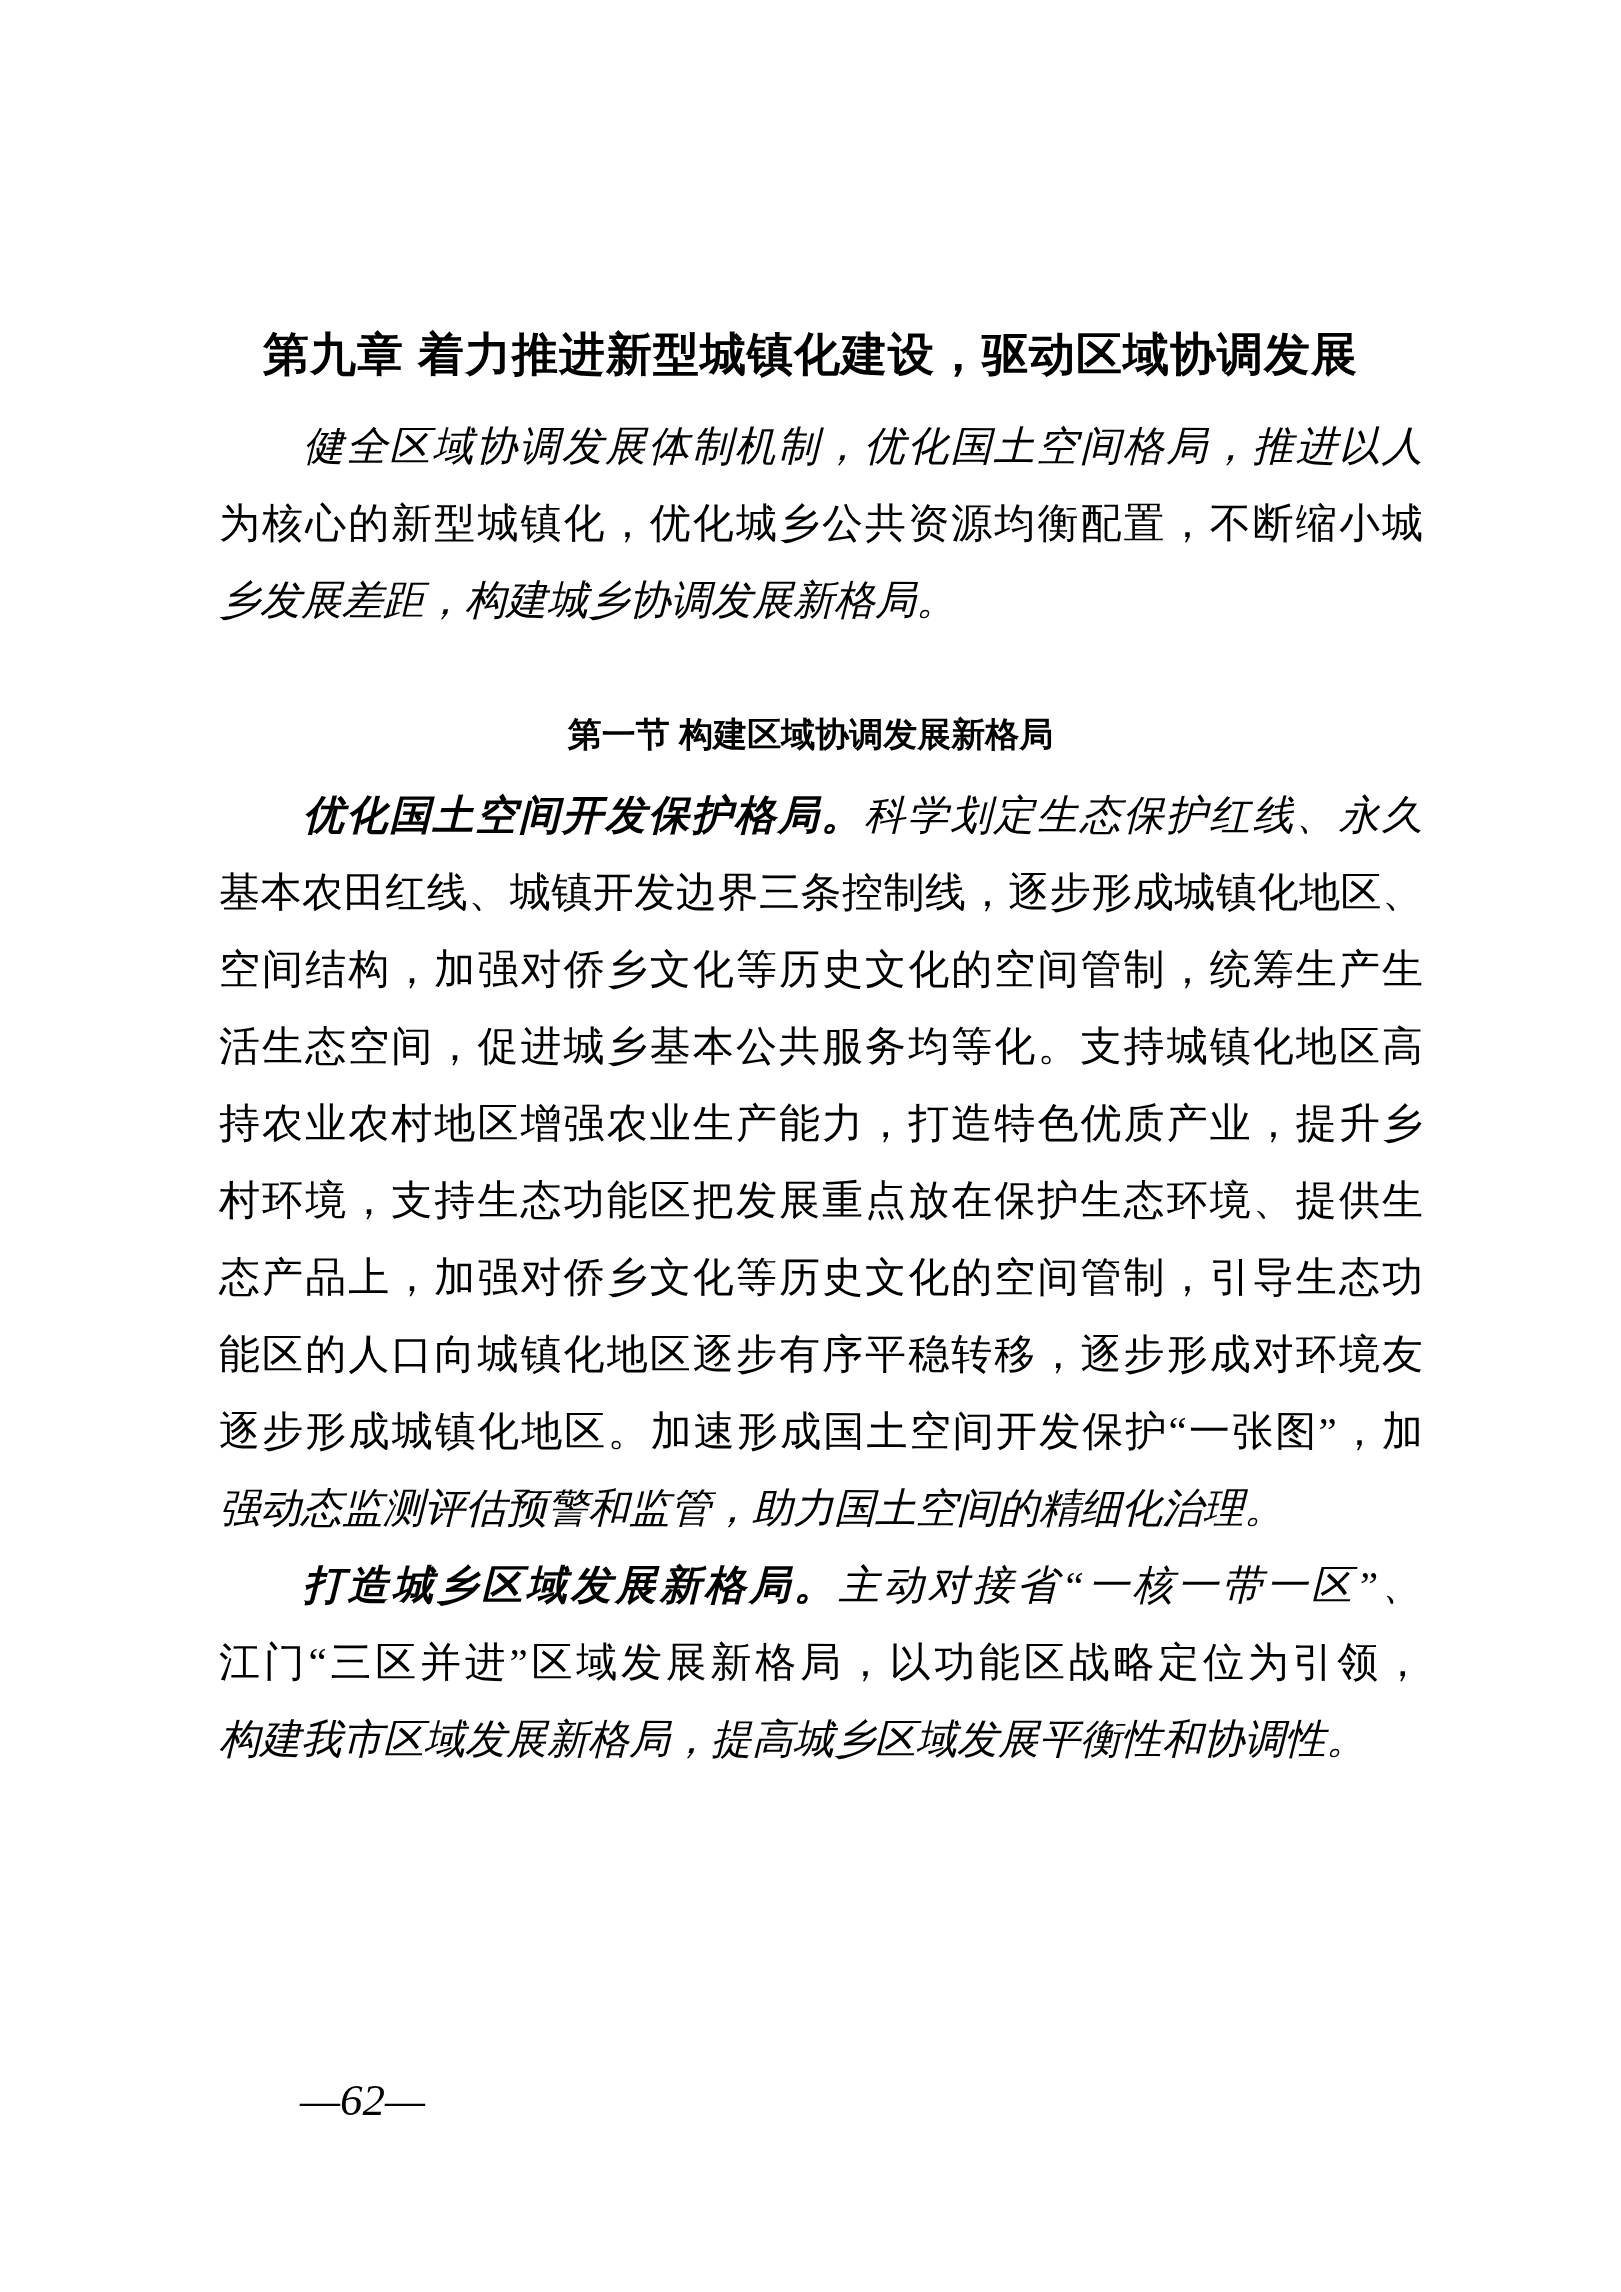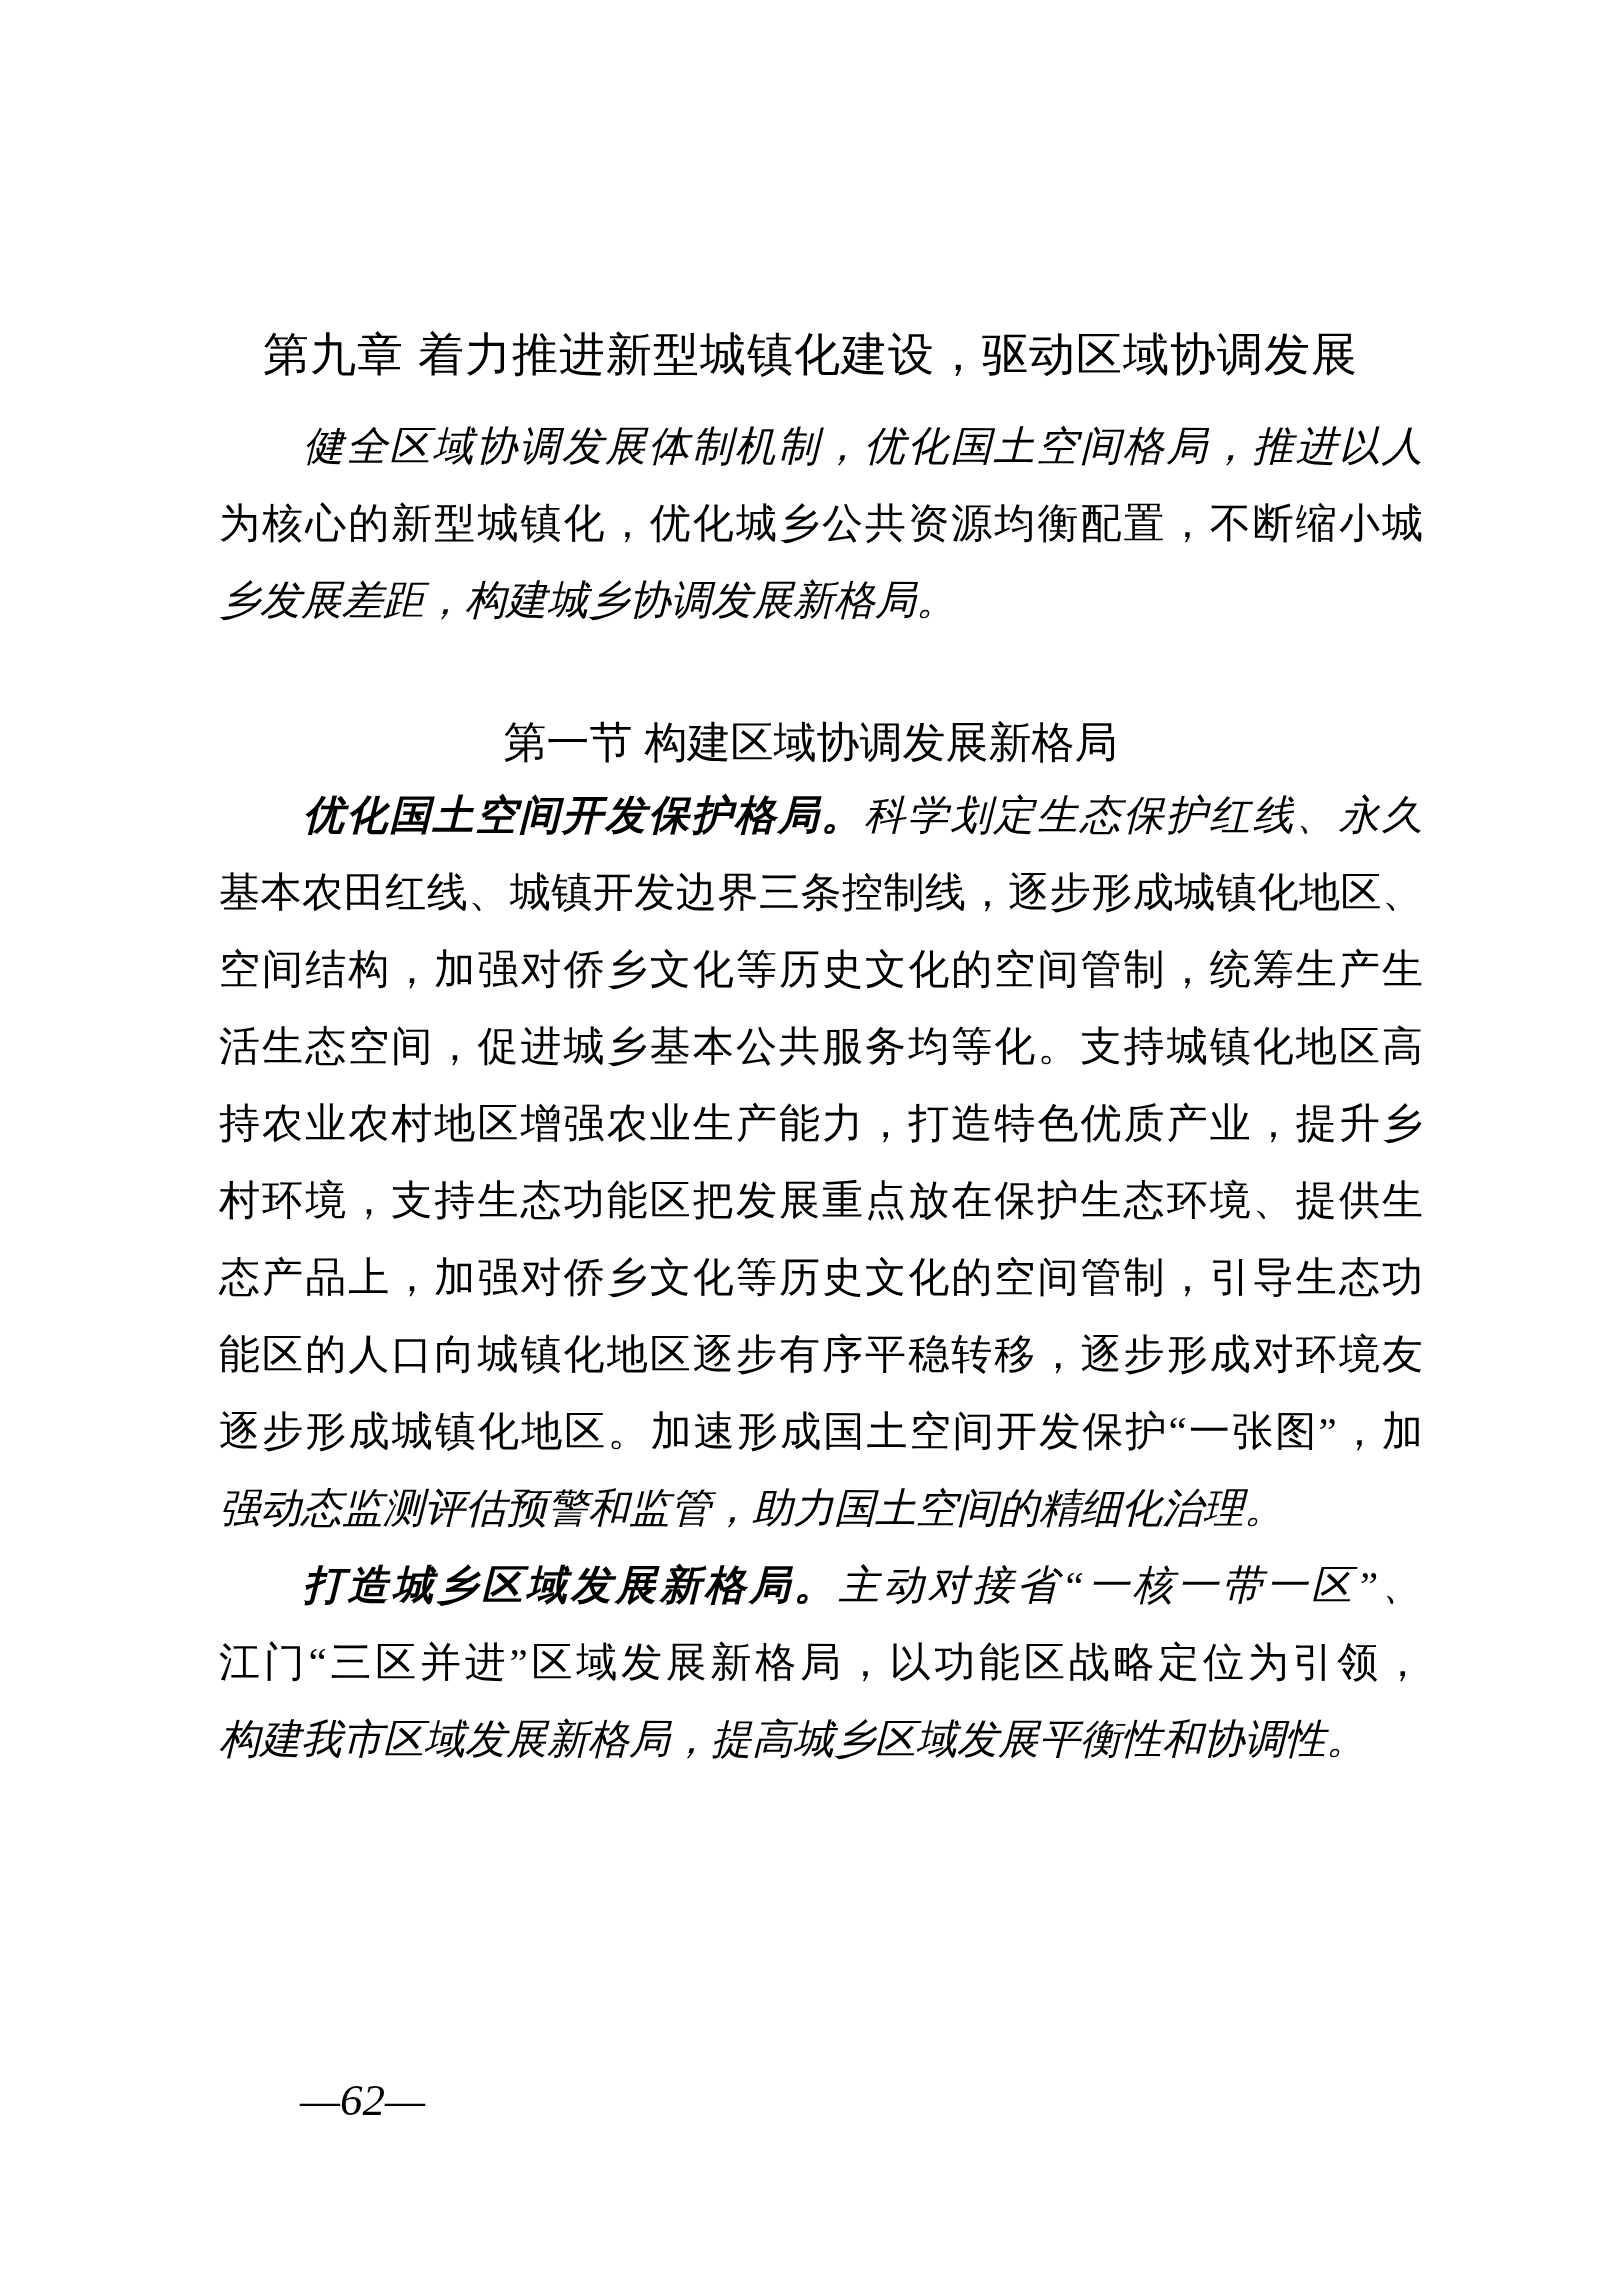--- a/index.html
+++ b/index.html
@@ -13,34 +13,34 @@
     font-family: "Liberation Serif", serif;
     overflow: hidden;
   }
   .chapter-title {
     position: absolute;
     top: 291px;
     left: 0;
     width: 100%;
     text-align: center;
     font-family: "Liberation Sans", sans-serif;
-    font-weight: 400;
+    font-weight: 700;
     font-size: 46px;
     line-height: 65px;
     letter-spacing: 1px;
   }
   .section-title {
     position: absolute;
     top: 677px;
     left: 0;
     width: 100%;
     text-align: center;
     font-family: "Liberation Sans", sans-serif;
-    font-weight: 400;
-    font-size: 43px;
+    font-weight: 700;
+    font-size: 34px;
     line-height: 59px;
   }
   .intro-block {
     position: absolute;
     top: 408px;
     left: 219px;
     width: 1204px;
   }
   .body-block {
     position: absolute;

